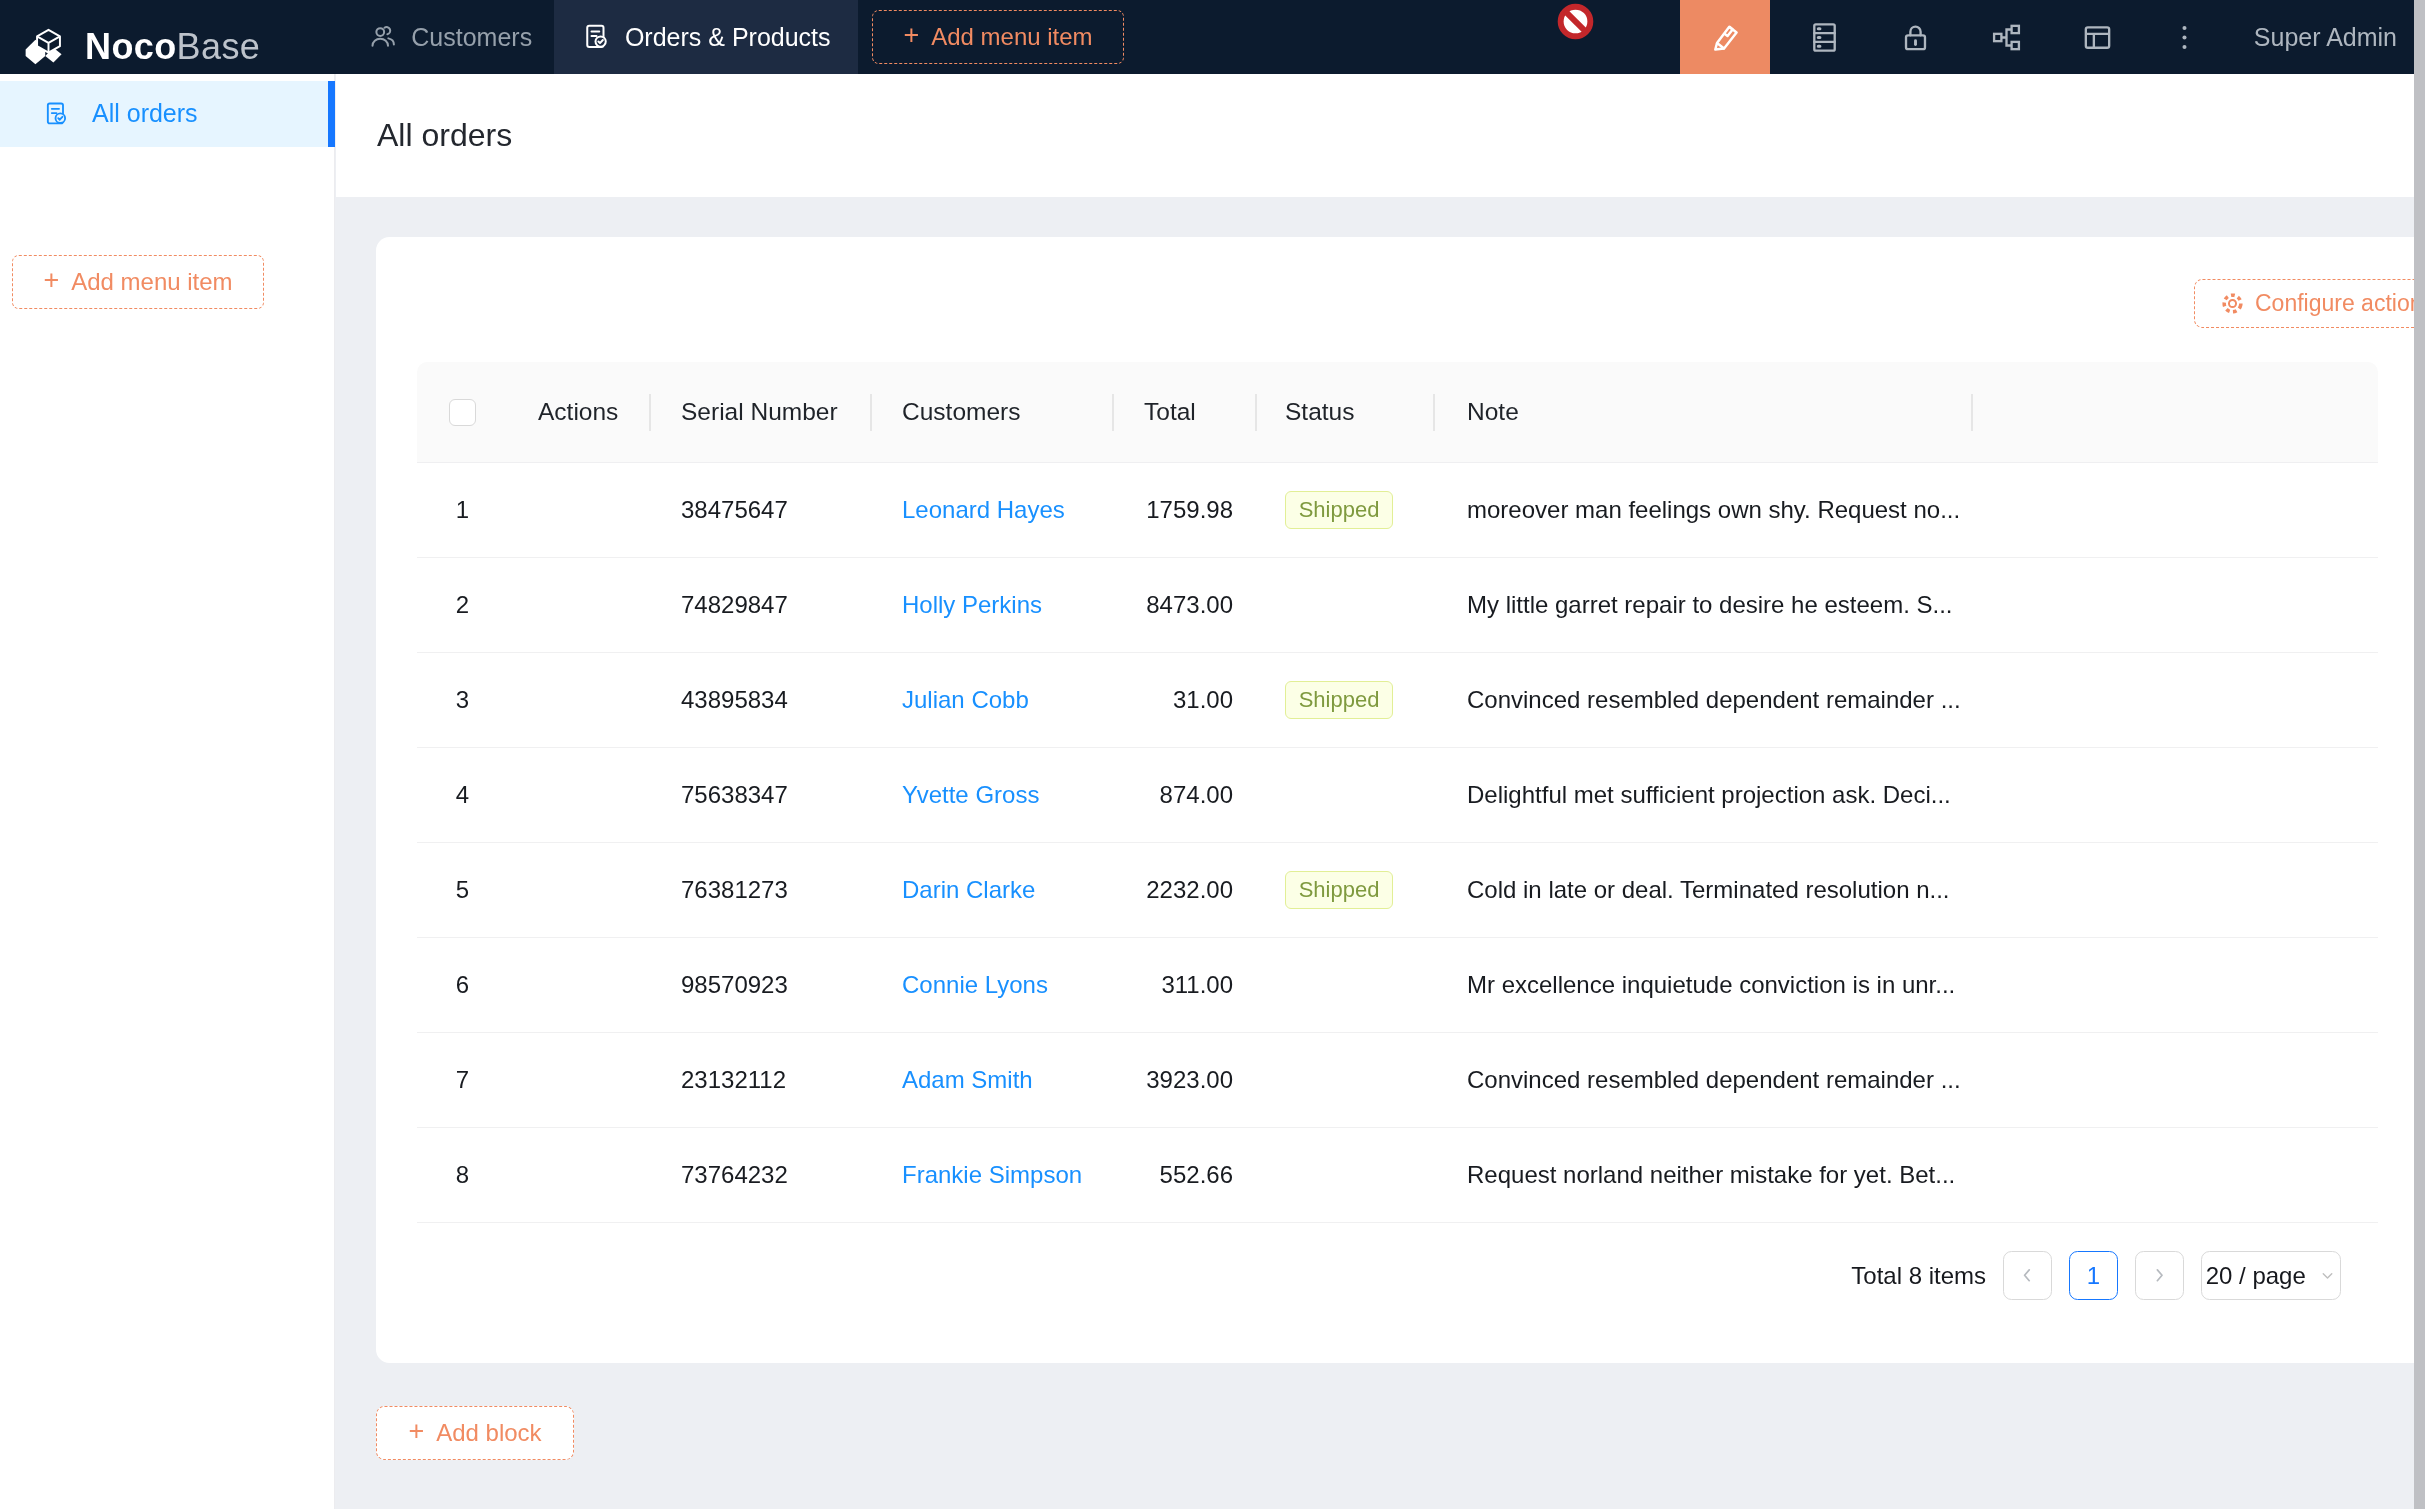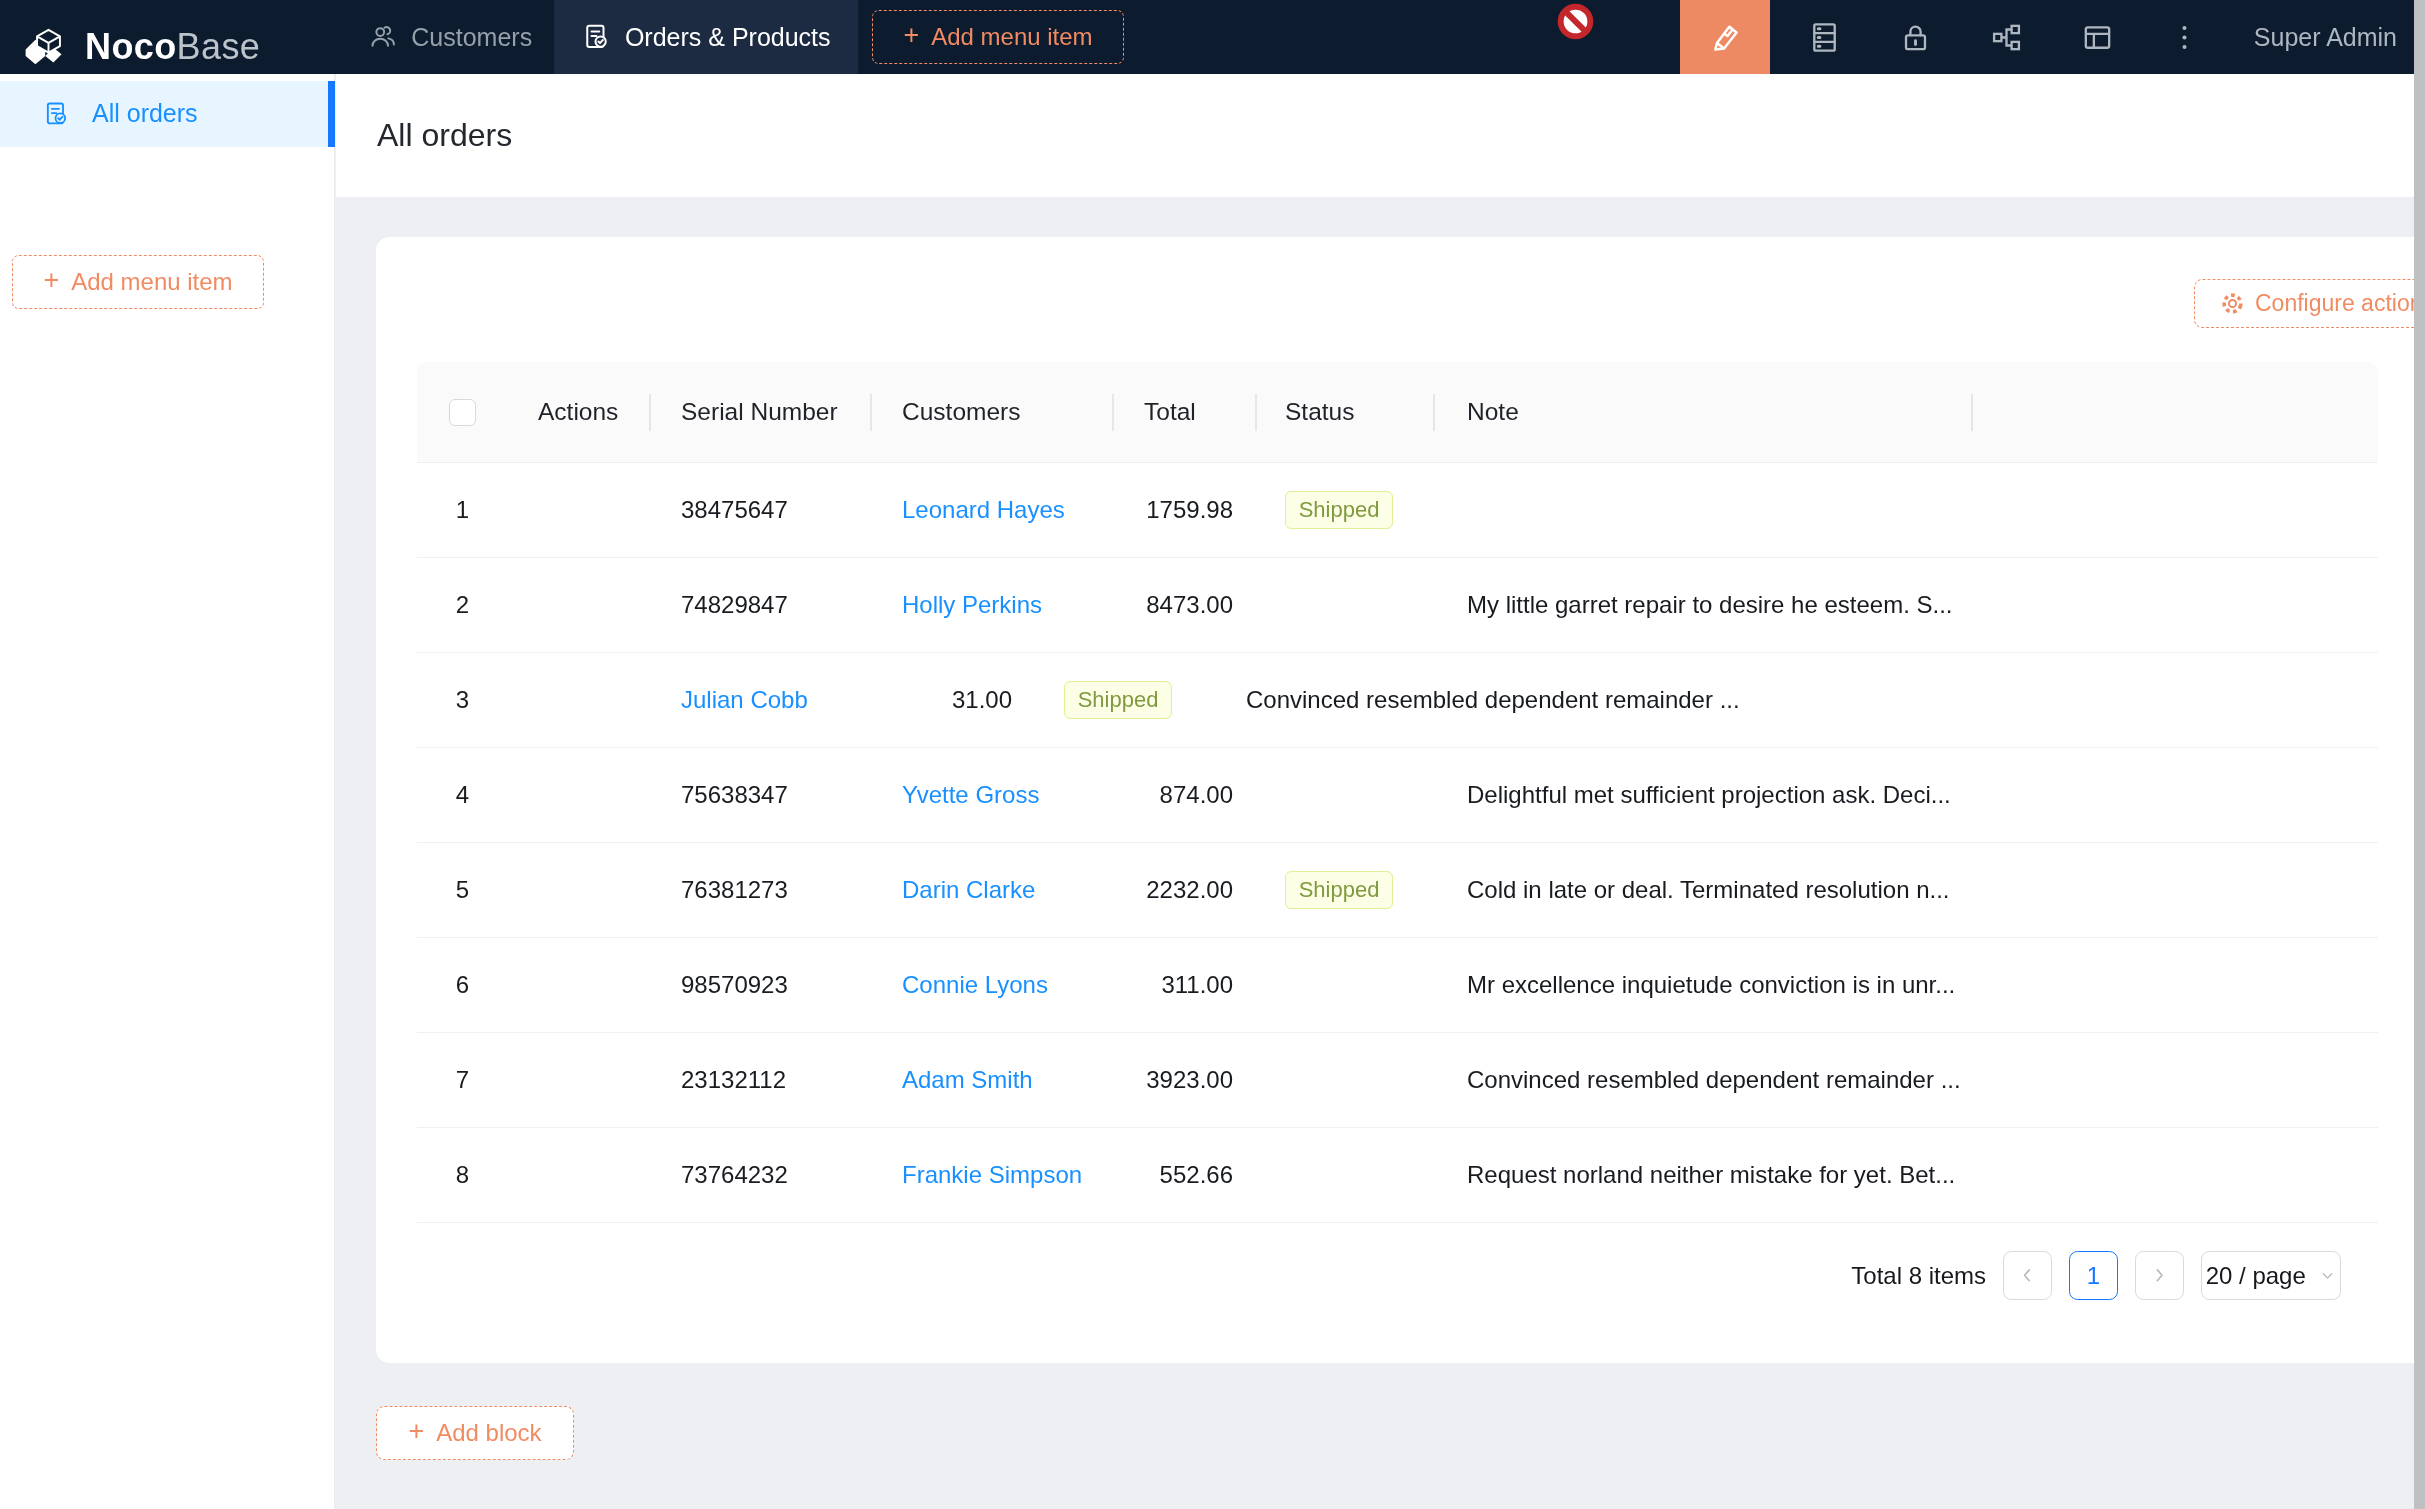--- a/index.html
+++ b/index.html
@@ -295,20 +295,23 @@
               </div>
     <div class="td c-cust">
                 <span class="link">Leonard Hayes</span>
               </div>
     <div class="td c-total">
                 <span>1759.98</span>
               </div>
     <div class="td c-status">
                 <span class="badge">Shipped</span>
               </div>
+    <div class="td c-note">
+                <span class="note-text">moreover man feelings own shy. Request no...</span>
+              </div>
     <div class="td c-design"></div>
   </div>
 
   <div class="trow">
     <div class="td c-check">
                 <span>2</span>
               </div>
     <div class="td c-actions"></div>
     <div class="td c-serial">
                 <span>74829847</span>
@@ -324,20 +327,23 @@
                 <span class="note-text">My little garret repair to desire he esteem. S...</span>
               </div>
     <div class="td c-design"></div>
   </div>
 
   <div class="trow">
     <div class="td c-check">
                 <span>3</span>
               </div>
     <div class="td c-actions"></div>
+    <div class="td c-serial">
+                <span>43895834</span>
+              </div>
     <div class="td c-cust">
                 <span class="link">Julian Cobb</span>
               </div>
     <div class="td c-total">
                 <span>31.00</span>
               </div>
     <div class="td c-status">
                 <span class="badge">Shipped</span>
               </div>
     <div class="td c-note">

